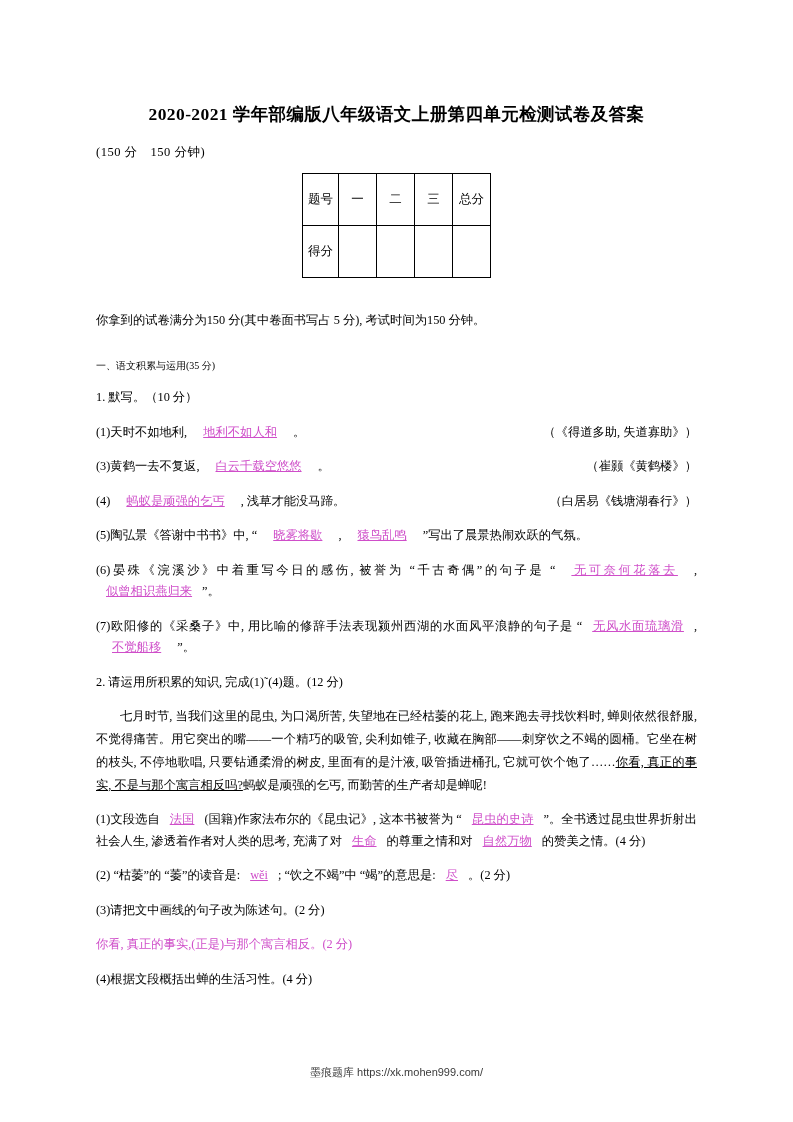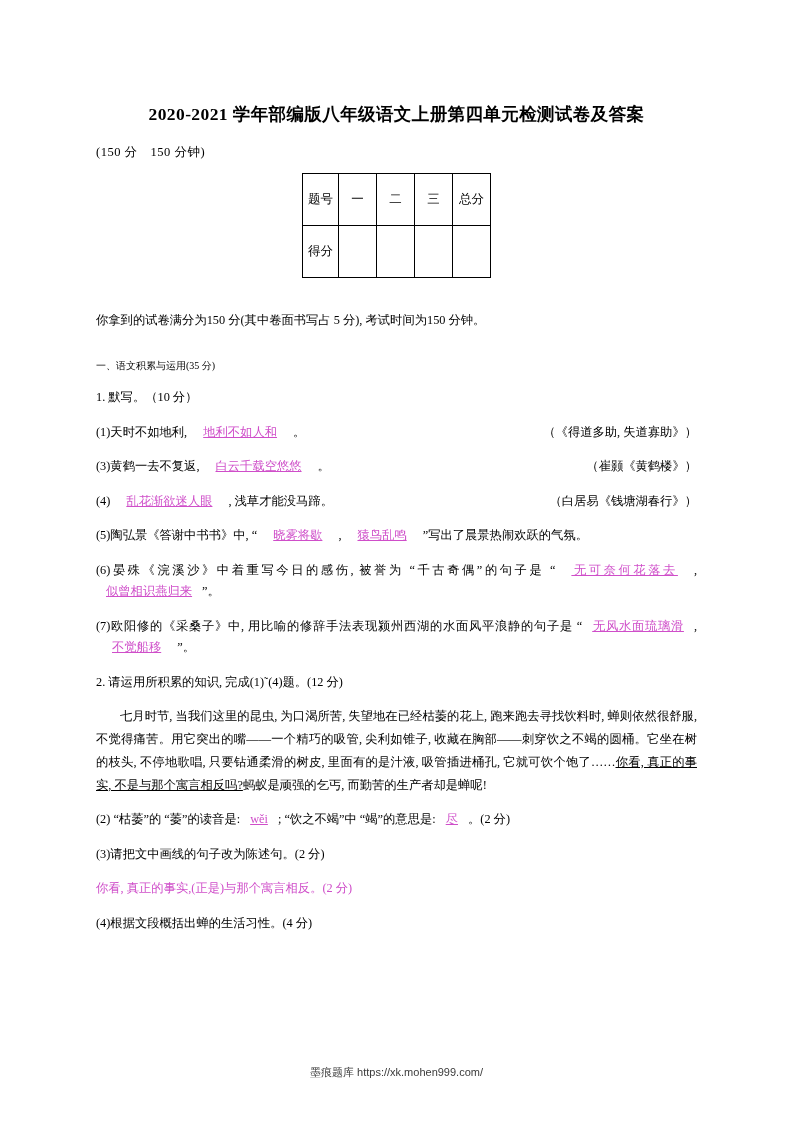--- a/index.html
+++ b/index.html
@@ -171,21 +171,21 @@
 
   <p class="q">
     <span class="row">
       <span>(3)黄鹤一去不复返,</span><span class="ans sp2">白云千载空悠悠</span><span>。</span>
       <span class="src">（崔颢《黄鹤楼》）</span>
     </span>
   </p>
 
   <p class="q">
     <span class="row">
-      <span>(4)</span><span class="ans sp2">乱花渐欲迷人眼</span><span>, 浅草才能没马蹄。</span>
+      <span>(4)</span><span class="ans sp2">蚂蚁是顽强的乞丐</span><span>, 浅草才能没马蹄。</span>
       <span class="src">（白居易《钱塘湖春行》）</span>
     </span>
   </p>
 
   <p class="q">
     <span>(5)陶弘景《答谢中书书》中, “</span><span class="ans sp2">晓雾将歇</span><span>,</span><span class="ans sp2">猿鸟乱鸣</span><span>”写出了晨景热闹欢跃的气氛。</span>
   </p>
 
   <p class="q">
     <span>(6)晏殊《浣溪沙》中着重写今日的感伤, 被誉为 “千古奇偶”的句子是 “</span><span class="ans sp2">无可奈何花落去</span><span>,</span><span class="ans sp">似曾相识燕归来</span><span>”。</span>
@@ -194,20 +194,23 @@
   <p class="q">
     <span>(7)欧阳修的《采桑子》中, 用比喻的修辞手法表现颍州西湖的水面风平浪静的句子是 “</span><span class="ans sp">无风水面琉璃滑</span><span>,</span><span class="ans sp2">不觉船移</span><span>”。</span>
   </p>
 
   <p class="q">2. 请运用所积累的知识, 完成(1)˜(4)题。(12 分)</p>
 
   <p class="para">
     <span>七月时节, 当我们这里的昆虫, 为口渴所苦, 失望地在已经枯萎的花上, 跑来跑去寻找饮料时, 蝉则依然很舒服, 不觉得痛苦。用它突出的嘴——一个精巧的吸管, 尖利如锥子, 收藏在胸部——刺穿饮之不竭的圆桶。它坐在树的枝头, 不停地歌唱, 只要钻通柔滑的树皮, 里面有的是汁液, 吸管插进桶孔, 它就可饮个饱了……</span><span class="underline-plain">你看, 真正的事实, 不是与那个寓言相反吗?</span><span>蚂蚁是顽强的乞丐, 而勤苦的生产者却是蝉呢!</span>
   </p>
 
+  <p class="q">
+    <span>(1)文段选自</span><span class="ans sp">法国</span><span>(国籍)作家法布尔的《昆虫记》, 这本书被誉为 “</span><span class="ans sp">昆虫的史诗</span><span>”。全书透过昆虫世界折射出社会人生, 渗透着作者对人类的思考, 充满了对</span><span class="ans sp">生命</span><span>的尊重之情和对</span><span class="ans sp">自然万物</span><span>的赞美之情。(4 分)</span>
+  </p>
 
   <p class="q">
     <span>(2) “枯萎”的 “萎”的读音是:</span><span class="ans sp">wěi</span><span>; “饮之不竭”中 “竭”的意思是:</span><span class="ans sp">尽</span><span>。(2 分)</span>
   </p>
 
   <p class="q">(3)请把文中画线的句子改为陈述句。(2 分)</p>
 
   <p class="q magenta">你看, 真正的事实,(正是)与那个寓言相反。(2 分)</p>
 
   <p class="q">(4)根据文段概括出蝉的生活习性。(4 分)</p>

